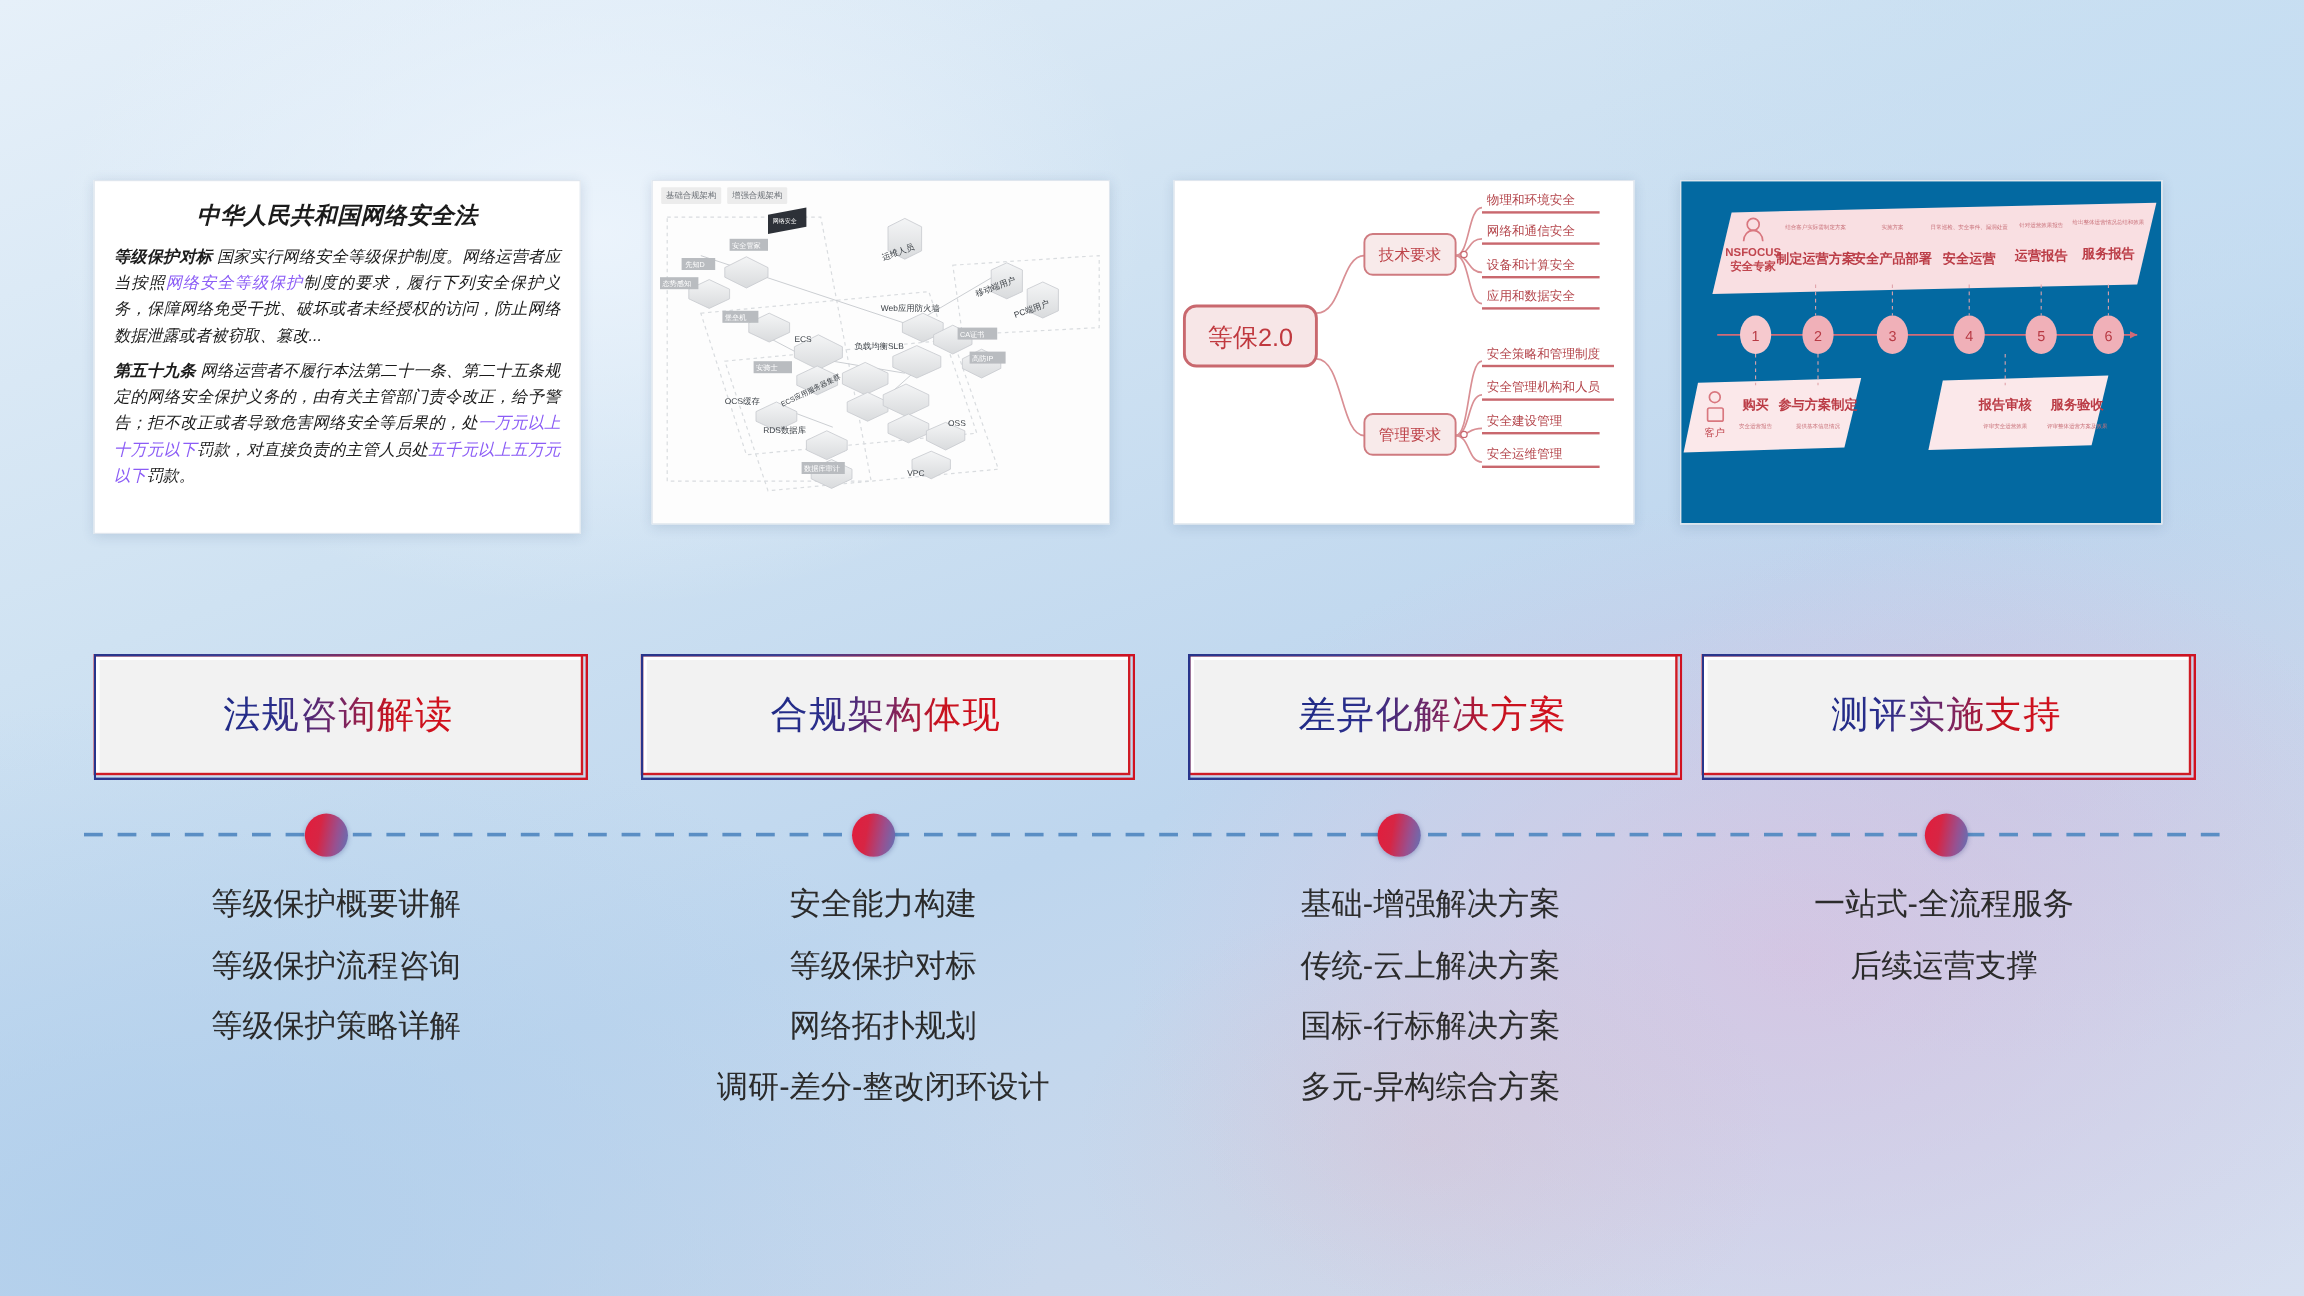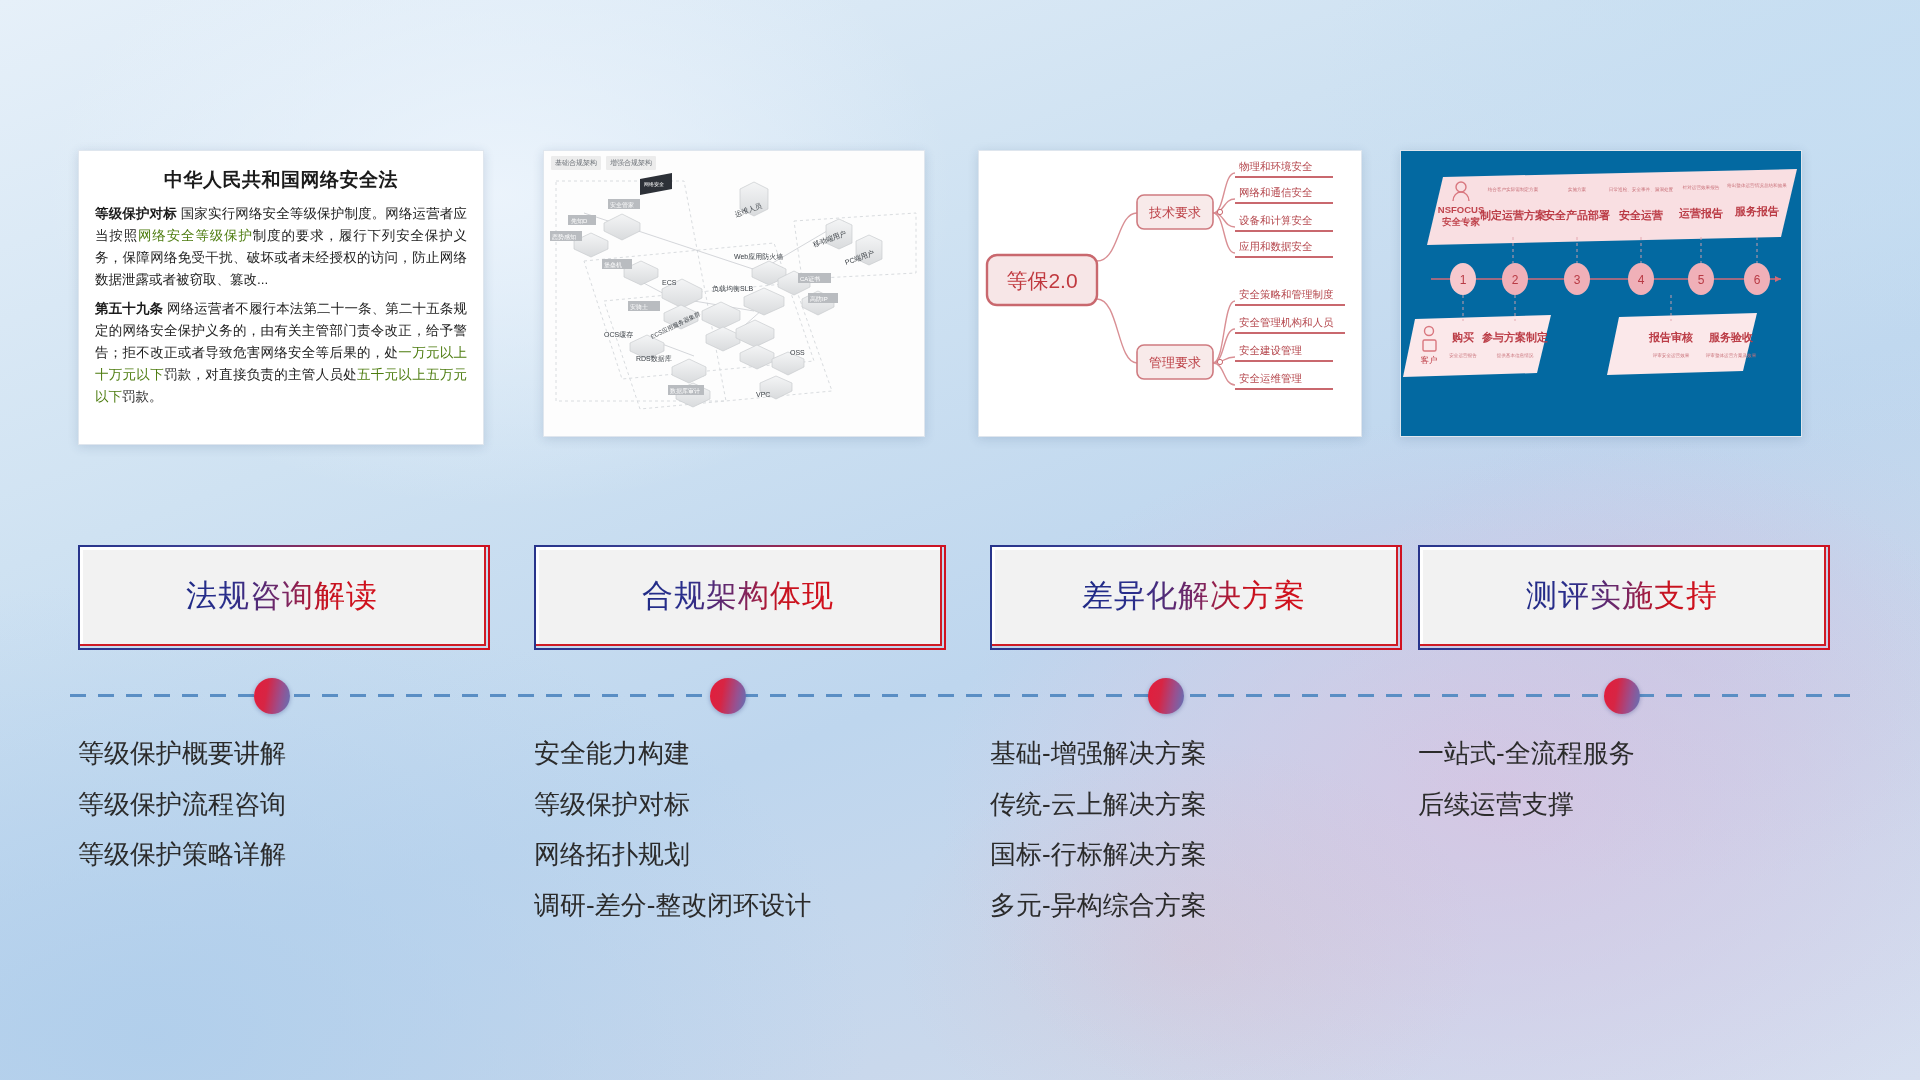--- a/index.html
+++ b/index.html
@@ -25,25 +25,25 @@
   
   #cards{position:absolute;left:0;top:150px;width:1920px;height:300px;}
   .card{position:absolute;top:0;background:#fff;border:1px solid #dfe6ee;
         box-shadow:0 2px 10px rgba(40,70,110,.16);overflow:hidden;}
   .card.c1{left:78px;width:404px;height:293px;}
   .card.c2{left:543px;width:380px;height:285px;}
   .card.c3{left:978px;width:382px;height:285px;}
   .card.c4{left:1400px;width:400px;height:285px;}
 
   
-  .law{padding:14px 16px 10px;box-sizing:border-box;height:100%;}
+  .law{padding:14px 16px 10px;box-sizing:border-box;height:100%;font-style:italic;}
   .law h1{margin:2px 0 10px;font-size:19px;font-weight:bold;text-align:center;color:#1b1b1b;letter-spacing:.5px;}
   .law p{margin:0 0 8px;font-size:13.5px;line-height:1.62;color:#1b1b1b;text-align:justify;}
   .law b{font-weight:bold;}
-  .law .rd{color:#4d7c0f;}
+  .law .rd{color:#8b5cf6;}
 
   
   .arch{position:relative;width:100%;height:100%;background:#fdfdfd;}
   .arch .tabbar{position:absolute;left:7px;top:5px;font-size:7px;color:#6d7278;display:flex;gap:5px;}
   .arch .tabbar span{background:#ececec;padding:2px 4px;border-radius:1px;}
   .arch svg{position:absolute;inset:0;}
 
   
   .mind{position:relative;width:100%;height:100%;background:#fff;}
   .mind svg{position:absolute;inset:0;}
@@ -75,21 +75,21 @@
   #rail{position:absolute;left:70px;top:694px;width:1780px;height:3px;
     background-image:linear-gradient(90deg,#5a8ec4 0 16px,transparent 16px 28px);
     background-size:28px 3px;}
   .dot{position:absolute;width:36px;height:36px;border-radius:50%;top:678px;
     background:linear-gradient(100deg,#e21d3c 0%,#d72544 35%,#9a4f8e 70%,#5f74b8 100%);
     box-shadow:0 1px 4px rgba(40,50,120,.35);}
   .d1{left:254px;} .d2{left:710px;} .d3{left:1148px;} .d4{left:1604px;}
 
   
   #cols{position:absolute;left:0;top:738px;width:1920px;height:220px;}
-  .col{position:absolute;top:0;}
+  .col{position:absolute;top:0;text-align:center;}
   .col p{margin:0 0 20px;font-size:26px;line-height:1.18;color:#2b2b2b;white-space:nowrap;}
   .col p:last-child{margin-bottom:0;}
   .k1{left:78px;width:404px;}
   .k2{left:534px;width:404px;}
   .k3{left:990px;width:404px;}
   .k4{left:1418px;width:404px;}
 </style>
 </head>
 <body>
 

